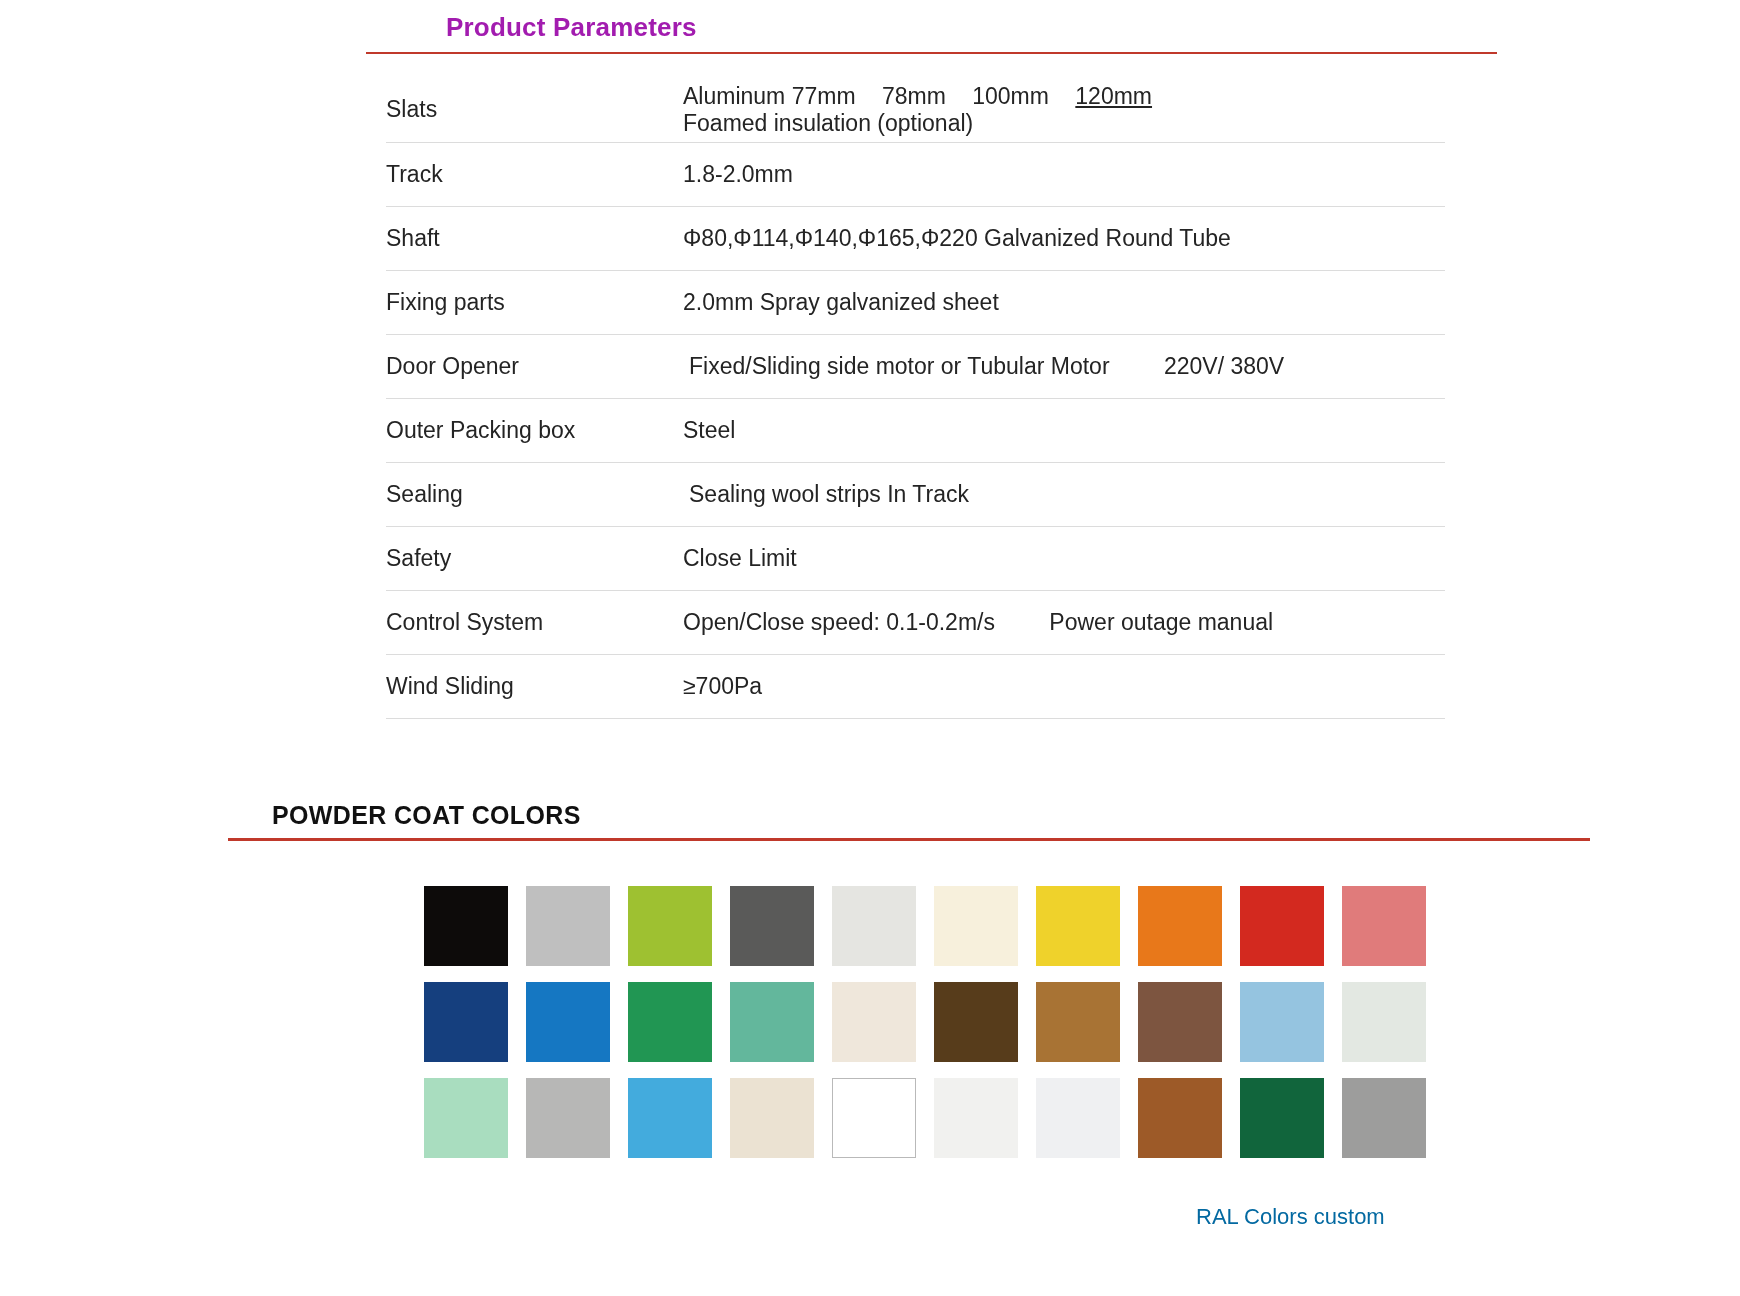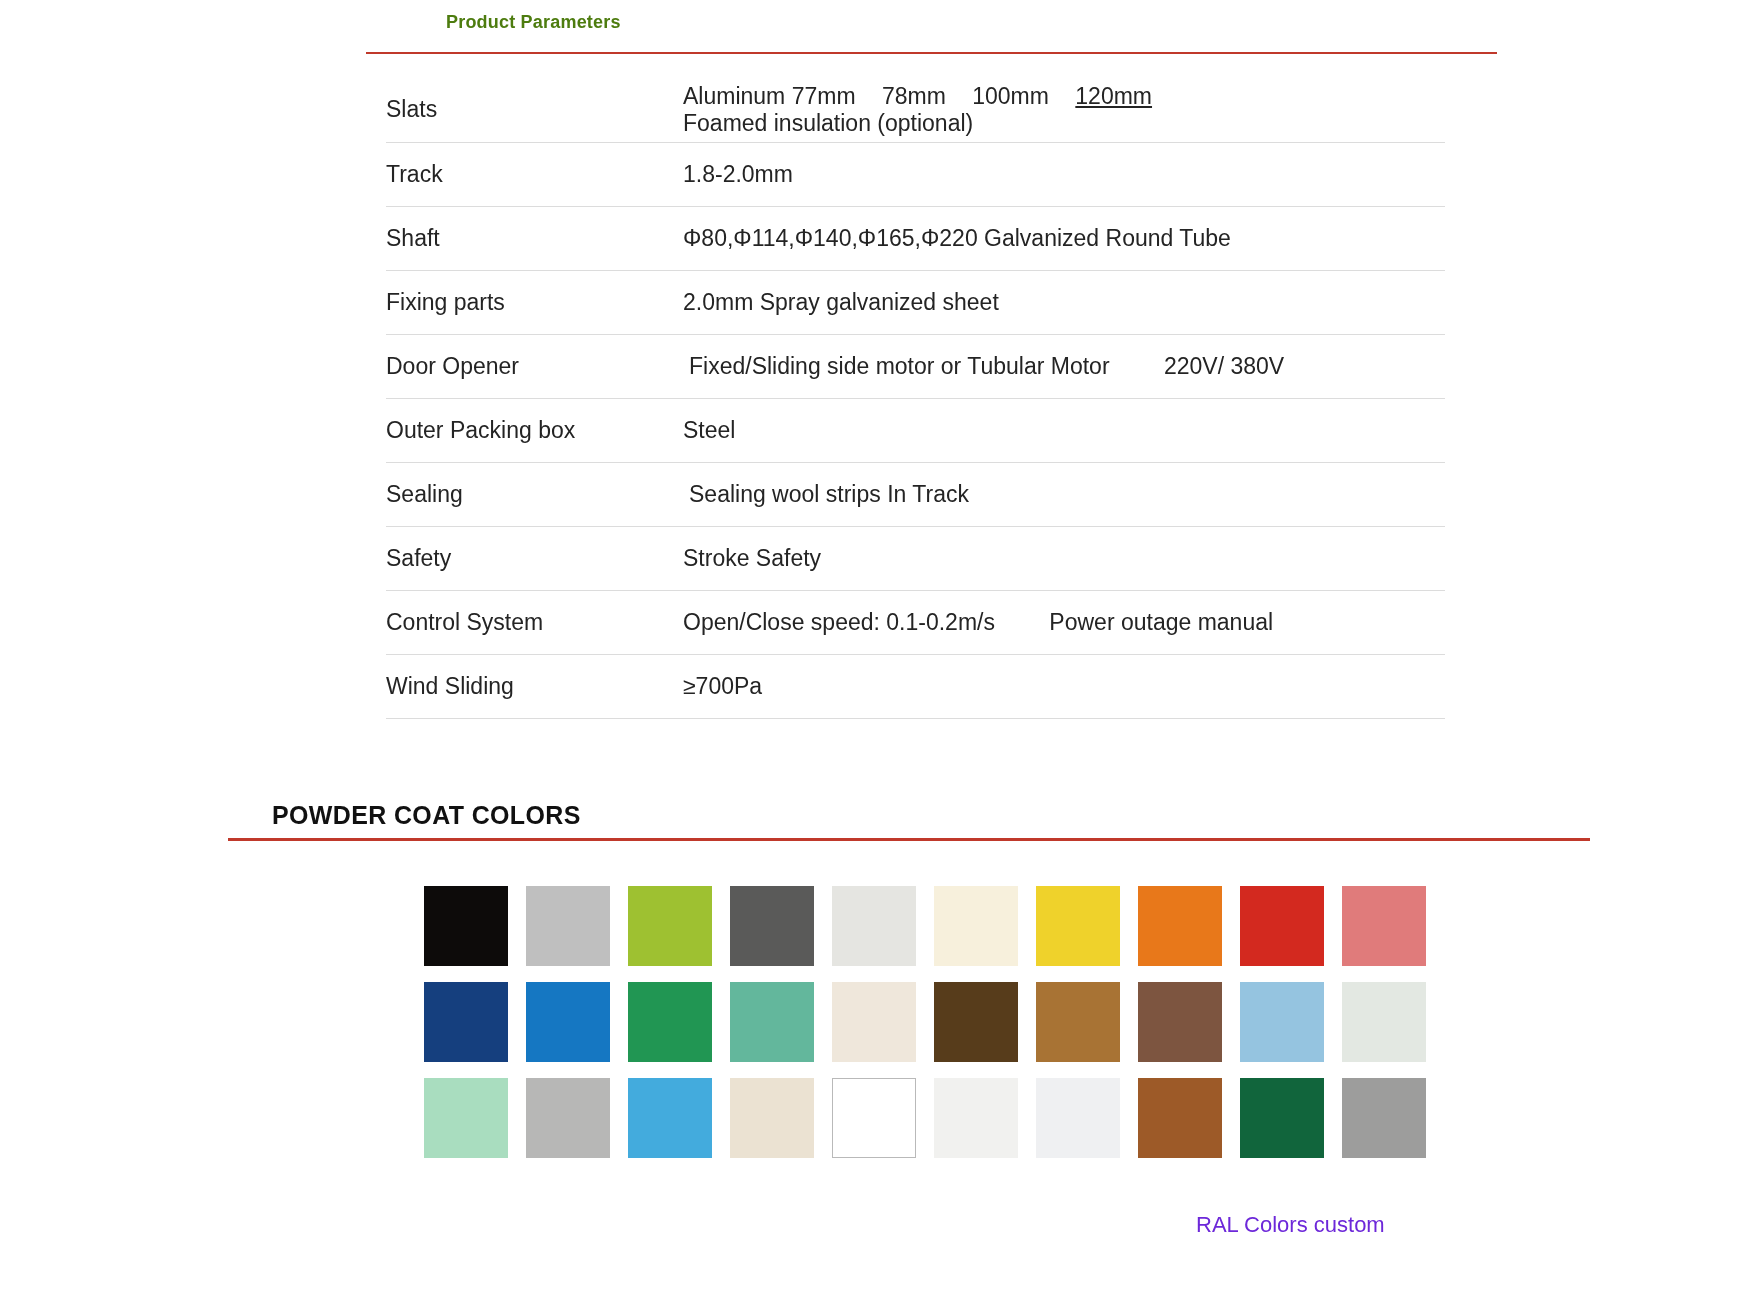--- a/index.html
+++ b/index.html
@@ -20,23 +20,23 @@
   #params-section {
     position: absolute;
     left: 0;
     top: 0;
     width: 1740px;
   }
   #params-title {
     position: absolute;
     left: 446px;
     top: 12px;
-    font-size: 18px;
+    font-size: 26px;
     font-weight: bold;
-    color: #4d7c0f;
+    color: #a21caf;
     letter-spacing: 0.2px;
   }
   #params-title-rule {
     position: absolute;
     left: 366px;
     top: 52px;
     width: 1131px;
     height: 2px;
     background: #c0392b;
   }
@@ -115,22 +115,21 @@
   }
   .swatch.outlined {
     box-shadow: inset 0 0 0 1px #b9b9b9;
   }
 
   #ral-note {
     position: absolute;
     left: 1196px;
     top: 1204px;
     font-size: 22px;
-    color: #6d28d9;
-    margin-top: 8px;
+    color: #0369a1;
   }
 </style>
 </head>
 <body>
 
 <section id="params-section">
   <div id="params-title">Product Parameters</div>
   <div id="params-title-rule"></div>
 
   <table id="params-table">
@@ -185,21 +184,21 @@
       <tr>
         <td class="key">Sealing</td>
         <td class="val">
           <span class="val-seg indent-6">Sealing wool strips In Track</span>
         </td>
       </tr>
 
       <tr>
         <td class="key">Safety</td>
         <td class="val">
-          <span class="val-seg">Stroke Safety</span>
+          <span class="val-seg">Close Limit</span>
         </td>
       </tr>
 
       <tr>
         <td class="key">Control System</td>
         <td class="val">
           <span class="val-seg gap-lg">Open/Close speed: 0.1-0.2m/s</span>
           <span class="val-seg">Power outage manual</span>
         </td>
       </tr>

